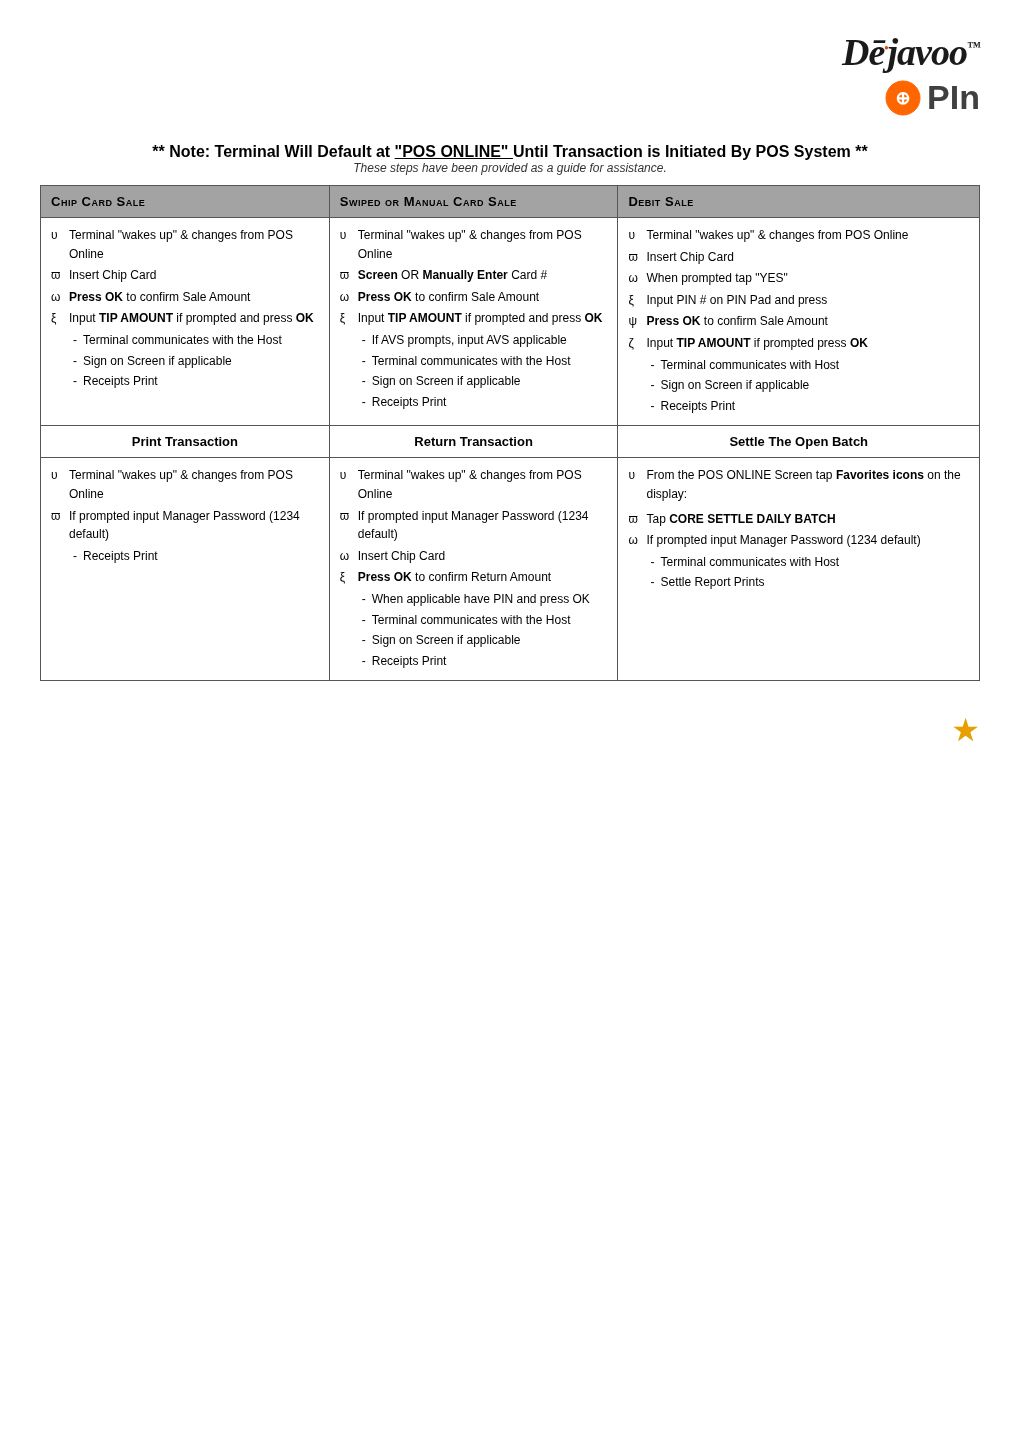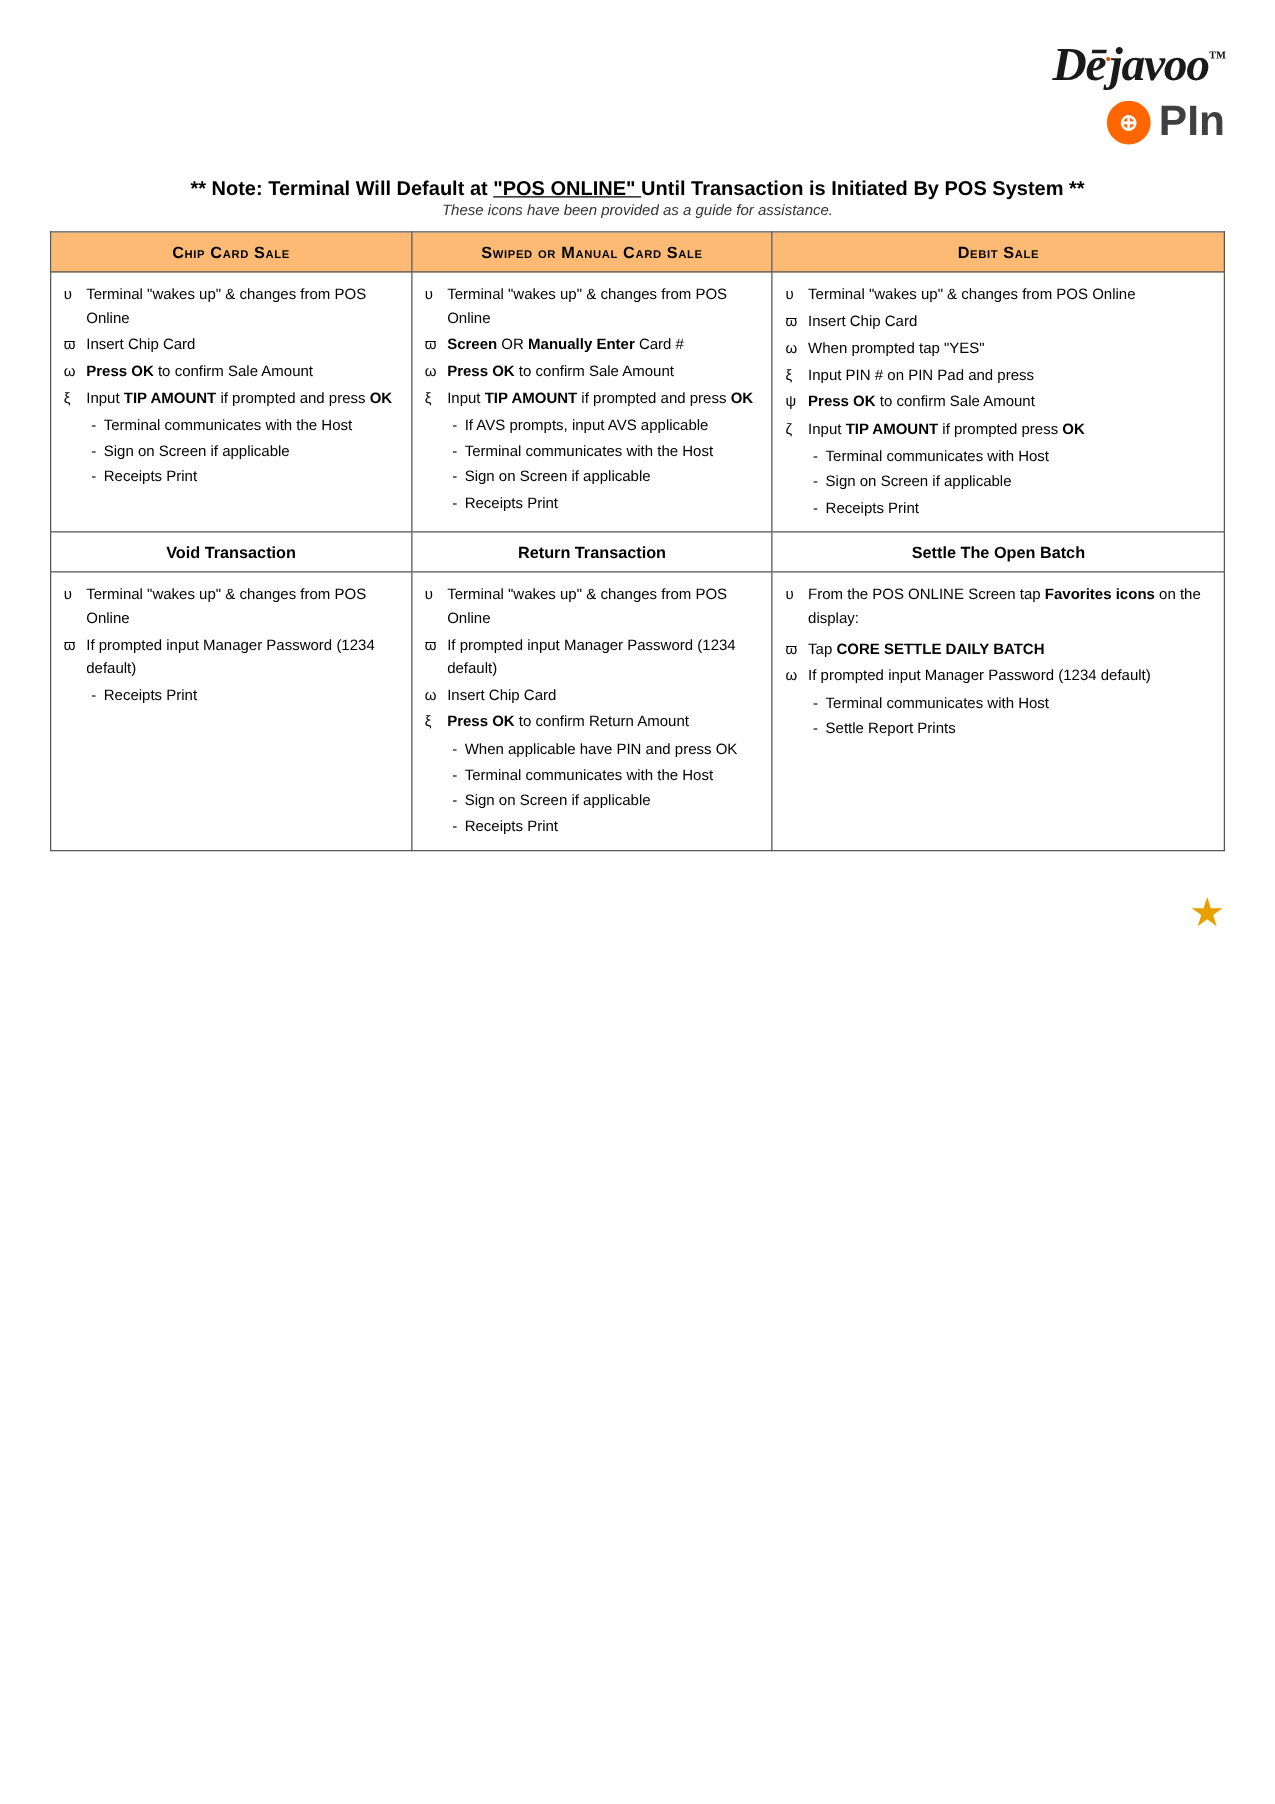--- a/index.html
+++ b/index.html
@@ -70,22 +70,22 @@
       width: 100%;
       border-collapse: collapse;
       border: 1.5px solid #555;
     }
     table.main-table th, table.main-table td {
       border: 1.5px solid #555;
       padding: 8px 10px;
       vertical-align: top;
     }
     table.main-table thead th {
-      background: #fdba74;
-      text-align: center;
+      background: #a3a3a3;
+      text-align: left;
       font-size: 13px;
       font-variant: small-caps;
       font-weight: bold;
       letter-spacing: 0.5px;
       border-bottom: 1.5px solid #555;
     }
     .col-content {
       font-size: 12px;
       line-height: 1.55;
     }
@@ -143,21 +143,21 @@
     <span class="logo-pin-text"><b>PIn</b></span>
   </div>
 </div>
 
 <div class="note-section">
   <p class="note-text">
     <span>** Note:  Terminal Will Default at</span>
     <span class="note-underline bold"> "POS ONLINE" </span>
     <span>Until Transaction is Initiated By POS System **</span>
   </p>
-  <p class="guide-text">These icons have been provided as a guide for assistance.</p>
+  <p class="guide-text">These steps have been provided as a guide for assistance.</p>
 </div>
 
 <table class="main-table">
   <thead>
     <tr>
       <th>Chip Card Sale</th>
       <th>Swiped or Manual Card Sale</th>
       <th>Debit Sale</th>
     </tr>
   </thead>
@@ -267,21 +267,21 @@
               </li>
             <li>
                 <span>Receipts Print</span>
               </li>
           </ul>
         </div>
       </td>
     </tr>
 
     <tr>
-      <th>Void Transaction</th>
+      <th>Print Transaction</th>
       <th>Return Transaction</th>
       <th>Settle The Open Batch</th>
     </tr>
 
     <tr>
 
       <td>
         <div class="col-content">
           <div class="step-line">
             <span class="step-symbol">υ</span>

